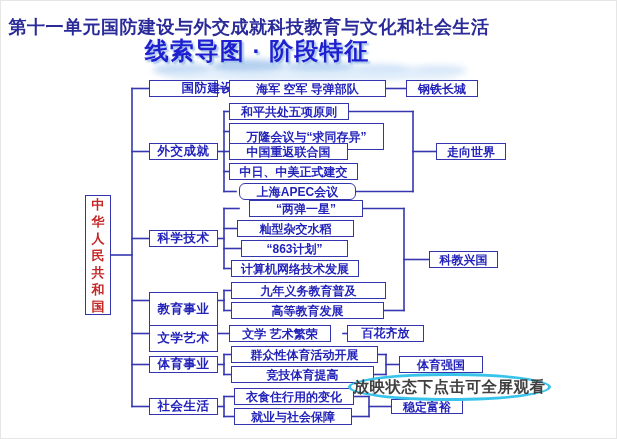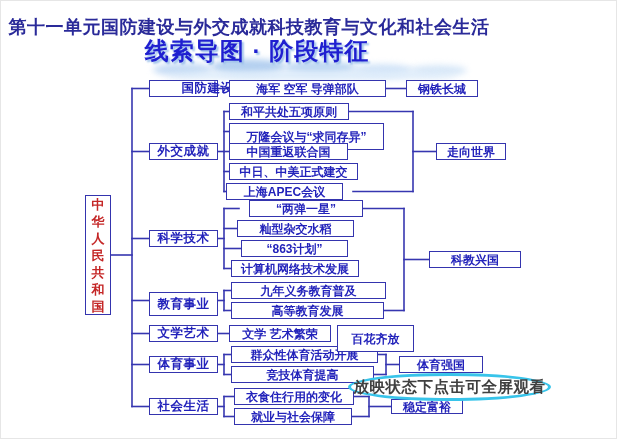--- a/index.html
+++ b/index.html
@@ -123,45 +123,45 @@
     </g>
   </svg>
 
   <div id="root-box" class="box" style="left:84px;top:194px;width:26px;height:120px;">
     <div class="vtext">中华人民共和国</div>
   </div>
 
   <div class="box l1" style="left:148px;top:79px;width:69px;height:17px;padding-left:48px;">国防建设</div>
   <div class="box l1" style="left:148px;top:142px;width:69px;height:17px;">外交成就</div>
   <div class="box l1" style="left:148px;top:229px;width:69px;height:17px;">科学技术</div>
-  <div class="box l1" style="left:148px;top:291px;width:69px;height:24px;">教育事业</div>
-  <div class="box l1" style="left:148px;top:324px;width:69px;height:17px;">文学艺术</div>
+  <div class="box l1" style="left:148px;top:291px;width:69px;height:34px;">教育事业</div>
+  <div class="box l1" style="left:148px;top:324px;width:69px;height:27px;">文学艺术</div>
   <div class="box l1" style="left:148px;top:355px;width:69px;height:17px;">体育事业</div>
   <div class="box l1" style="left:148px;top:397px;width:69px;height:17px;">社会生活</div>
 
   <div class="box" style="left:228px;top:79px;width:157px;height:17px;">海军 空军 导弹部队</div>
   <div class="box" style="left:228px;top:102px;width:120px;height:17px;">和平共处五项原则</div>
   <div class="box" style="left:228px;top:122px;width:155px;height:27px;">万隆会议与“求同存异”</div>
   <div class="box" style="left:228px;top:142px;width:119px;height:17px;">中国重返联合国</div>
   <div class="box" style="left:228px;top:162px;width:129px;height:17px;text-align:right;">中日、中美正式建交</div>
-  <div class="box" style="left:225px;top:182px;width:117px;height:17px;">上海APEC会议</div>
+  <div class="box" style="left:238px;top:182px;width:117px;height:17px;border-radius:6px;">上海APEC会议</div>
   <div class="box" style="left:248px;top:199px;width:114px;height:17px;">“两弹一星”</div>
   <div class="box" style="left:236px;top:219px;width:117px;height:17px;">籼型杂交水稻</div>
   <div class="box" style="left:240px;top:239px;width:107px;height:17px;">“863计划”</div>
   <div class="box" style="left:230px;top:259px;width:128px;height:17px;">计算机网络技术发展</div>
   <div class="box" style="left:230px;top:281px;width:155px;height:17px;">九年义务教育普及</div>
   <div class="box" style="left:230px;top:301px;width:153px;height:17px;">高等教育发展</div>
   <div class="box" style="left:228px;top:324px;width:102px;height:17px;">文学 艺术繁荣</div>
   <div class="box" style="left:230px;top:345px;width:147px;height:17px;">群众性体育活动开展</div>
   <div class="box" style="left:230px;top:365px;width:143px;height:17px;">竞技体育提高</div>
   <div class="box" style="left:233px;top:387px;width:120px;height:17px;">衣食住行用的变化</div>
   <div class="box" style="left:233px;top:407px;width:118px;height:17px;">就业与社会保障</div>
 
   <div class="box" style="left:405px;top:79px;width:72px;height:17px;">钢铁长城</div>
   <div class="box" style="left:435px;top:142px;width:70px;height:17px;">走向世界</div>
-  <div class="box" style="left:428px;top:250px;width:92px;height:17px;">科教兴国</div>
-  <div class="box" style="left:336px;top:324px;width:77px;height:27px;">百花齐放</div>
+  <div class="box" style="left:428px;top:250px;width:69px;height:17px;">科教兴国</div>
+  <div class="box" style="left:346px;top:324px;width:77px;height:17px;font-family:Liberation Mono, monospace;">百花齐放</div>
   <div class="box" style="left:398px;top:355px;width:84px;height:17px;">体育强国</div>
   <div class="box" style="left:390px;top:398px;width:72px;height:15px;">稳定富裕</div>
 
   <div id="fullscreen-note" style="left:347px;top:372px;width:203px;height:28px;">放映状态下点击可全屏观看</div>
 
 </div>
 
 </body></html>

